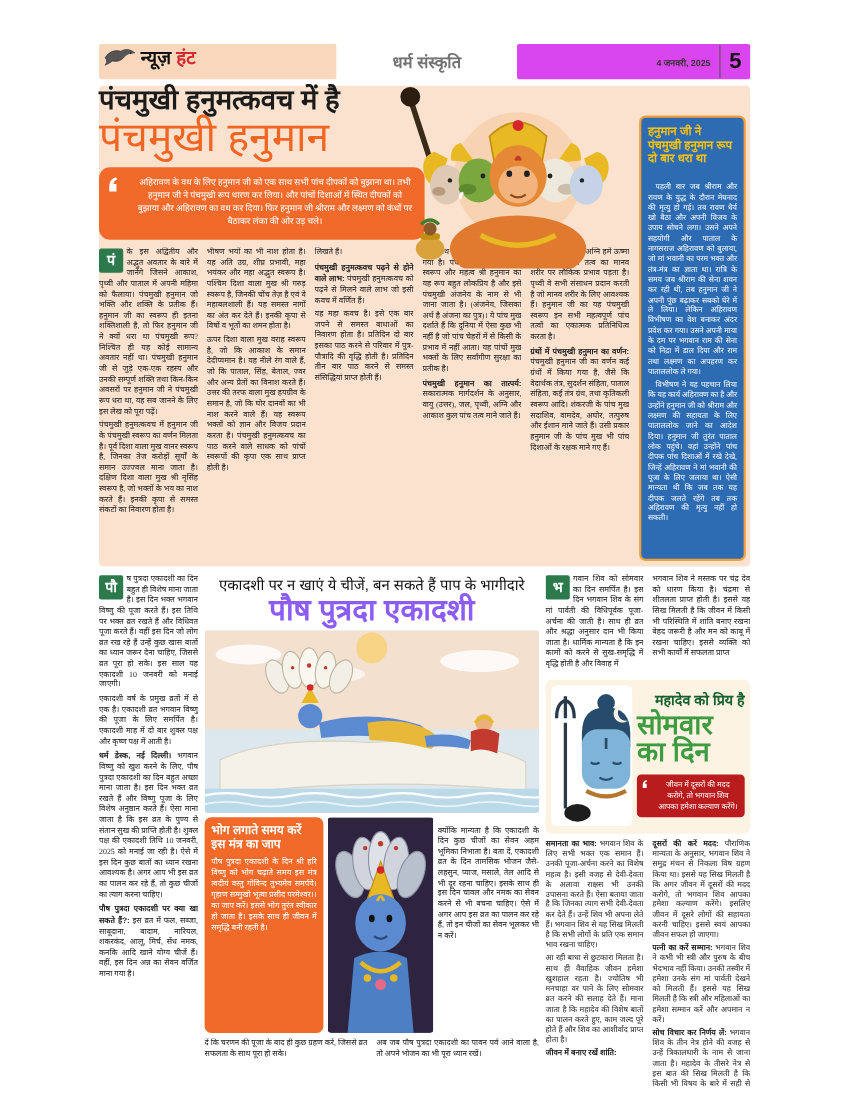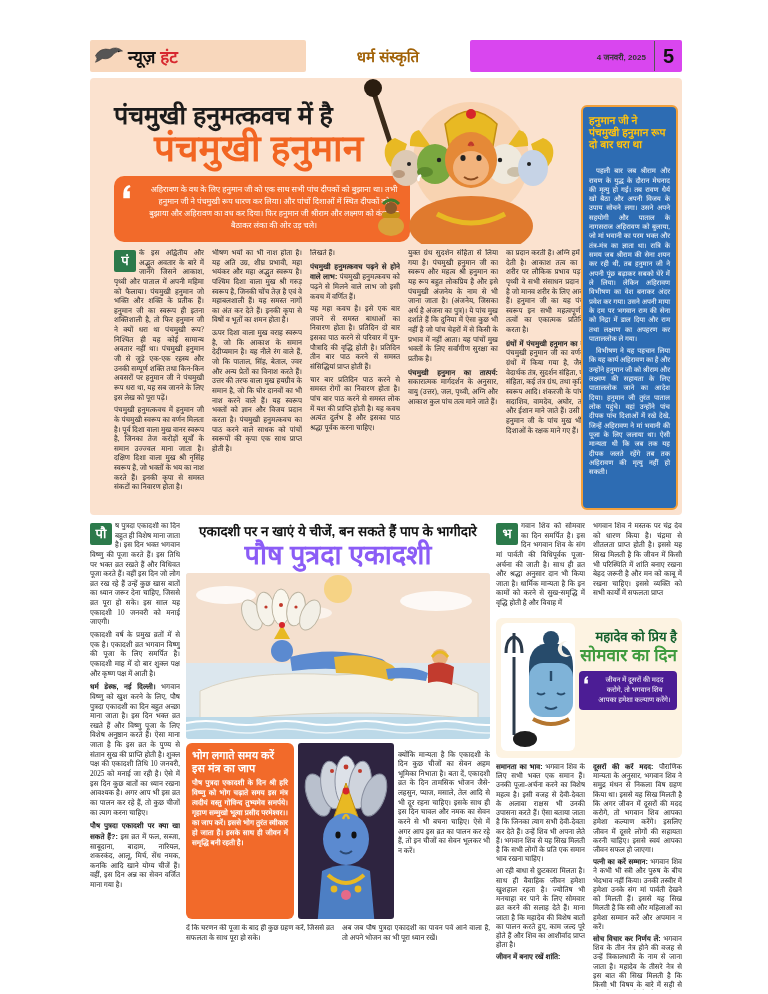--- a/index.html
+++ b/index.html
@@ -2,34 +2,34 @@
 <html><head>
 <meta charset="utf-8">
 <style>
   html,body{margin:0;padding:0;}
   .page{position:relative;width:768px;height:994px;background:#ffffff;overflow:hidden;
         font-family:"Liberation Serif","DejaVu Serif",serif;color:#222;}
   .content{position:absolute;left:90px;top:40px;width:592px;}
 
   
   .masthead{display:flex;height:32px;align-items:stretch;}
-  .mast-left{background:#f8d7bc;flex:0 0 212px;display:flex;align-items:center;padding-left:4px;border-radius:2px;}
+  .mast-left{background:#f8d7bc;flex:0 0 212px;display:flex;padding-left:4px;border-radius:2px;}
   .mast-mid{background:#ffffff;flex:1;display:flex;align-items:center;justify-content:center;}
   .mast-right{background:#d946ef;flex:0 0 212px;display:flex;align-items:center;justify-content:flex-end;border-radius:2px;}
   .logo-text{font-family:"Liberation Sans",sans-serif;font-weight:bold;font-size:17px;color:#111;margin-left:4px;}
   .logo-accent{color:#d7282f;}
-  .section-title{font-family:"Liberation Sans",sans-serif;font-weight:bold;font-size:15px;color:#a16207;}
+  .section-title{font-family:"Liberation Sans",sans-serif;font-weight:bold;font-size:15px;color:#737373;}
   .mast-date{font-family:"Liberation Sans",sans-serif;font-size:8px;font-weight:bold;color:#333;margin-right:8px;}
   .page-no{font-family:"Liberation Sans",sans-serif;font-weight:bold;font-size:20px;color:#111;
            border-left:1.5px solid #555;padding:0 8px 0 8px;line-height:30px;}
 
   
-  .main-sec{position:relative;margin-top:6px;height:437px;background:#fbe2cf;border-radius:4px;padding:24px;box-sizing:border-box;}
+  .main-sec{position:relative;margin-top:6px;height:437px;background:#fbe2cf;border-radius:4px;padding:0;box-sizing:border-box;}
   .kicker{font-family:"Liberation Sans",sans-serif;font-weight:bold;font-size:25px;line-height:1.05;color:#1b1b1b;}
-  .big-title{font-family:"Liberation Sans",sans-serif;font-weight:bold;font-size:37px;line-height:1.02;color:#f26522;margin-top:2px;margin-left:40px;}
+  .big-title{font-family:"Liberation Sans",sans-serif;font-weight:normal;font-size:37px;line-height:1.02;color:#f26522;margin-top:2px;}
   .hanuman-art{position:absolute;top:-2px;right:106px;width:215px;height:168px;z-index:2;}
   .quote-box{position:relative;margin-top:8px;width:296px;background:#f26a2a;border-radius:10px;color:#fff;
              padding:8px 10px 8px 34px;font-size:8px;line-height:1.5;box-sizing:border-box;height:66px;overflow:hidden;text-align:center;}
   .quote-mark{position:absolute;left:7px;top:7px;width:20px;height:18px;}
   .cols{display:flex;gap:8px;margin-top:7px;height:276px;overflow:hidden;width:482px;}
   .col{flex:1;font-size:7.2px;line-height:1.34;text-align:justify;overflow:hidden;}
   .col p{margin:0 0 3px 0;}
   .subhead{font-weight:bold;font-family:"Liberation Sans",sans-serif;margin-top:42px;}
   .dropcap{float:left;width:22px;height:22px;background:#2c7a4b;color:#fff;font-family:"Liberation Sans",sans-serif;
            font-weight:bold;font-size:13px;display:flex;align-items:center;justify-content:center;margin:1px 3px 1px 0;border-radius:2px;}
@@ -38,41 +38,41 @@
            border-radius:6px;padding:7px 6px;box-sizing:border-box;overflow:hidden;}
   .sidebar-title{font-family:"Liberation Sans",sans-serif;font-weight:bold;font-size:10.5px;line-height:1.15;color:#ffc20e;margin-bottom:16px;}
   .sidebar-body{color:#fff;font-size:6.9px;line-height:1.35;text-align:justify;}
   .sidebar-body p{margin:0 0 3px 0;text-indent:7px;}
 
   
   .bottom-sec{display:flex;gap:6px;margin-top:7px;height:468px;}
   .bcolA{flex:0 0 90px;font-size:7.2px;line-height:1.34;text-align:justify;overflow:hidden;}
   .bcolA p{margin:0 0 3px 0;}
   .bcenter{flex:0 0 304px;display:flex;flex-direction:column;}
-  .ek-kicker{font-family:"Liberation Sans",sans-serif;font-weight:bold;font-size:13.5px;color:#111;text-align:center;white-space:nowrap;overflow:hidden;}
+  .ek-kicker{font-family:"Liberation Sans",sans-serif;font-weight:normal;font-size:13.5px;color:#111;text-align:center;white-space:nowrap;overflow:hidden;}
   .ek-title{font-family:"Liberation Sans",sans-serif;font-weight:bold;font-size:27px;color:#8b5cf6;text-align:center;line-height:1.05;margin:1px 0 4px 0;}
   .vishnu-scene{width:100%;height:166px;border-radius:3px;overflow:hidden;flex:0 0 auto;}
-  .center-row{display:flex;gap:4px;margin-top:4px;height:176px;}
+  .center-row{display:flex;gap:4px;margin-top:4px;height:196px;}
   .mantra-box{flex:0 0 108px;background:#f26a2a;border-radius:6px;color:#fff;padding:6px;box-sizing:border-box;overflow:hidden;}
   .mantra-title{font-family:"Liberation Sans",sans-serif;font-weight:bold;font-size:11px;line-height:1.15;margin-bottom:3px;}
-  .mantra-body{font-size:7.2px;line-height:1.4;text-align:justify;font-weight:bold;}
+  .mantra-body{font-size:7.2px;line-height:1.4;text-align:justify;}
   .vishnu2{flex:0 0 96px;border-radius:3px;overflow:hidden;}
   .foods-col{flex:1;font-size:7.2px;line-height:1.34;text-align:justify;overflow:hidden;}
   .strip{display:flex;gap:8px;margin-top:5px;font-size:7.2px;line-height:1.34;text-align:justify;flex:1;overflow:hidden;}
   .strip div{flex:1;overflow:hidden;}
 
   .bright{flex:1;display:flex;flex-direction:column;}
   .intro-row{display:flex;gap:8px;height:92px;overflow:hidden;font-size:7.2px;line-height:1.34;text-align:justify;}
   .intro-row .icol{flex:1;overflow:hidden;}
   .mahadev-box{margin-top:4px;background:#fdf3e2;border-radius:6px;display:flex;gap:4px;padding:5px;box-sizing:border-box;height:140px;}
   .shiva-art{flex:0 0 74px;}
   .mahadev-right{flex:1;display:flex;flex-direction:column;align-items:flex-end;}
   .mh-small{font-family:"Liberation Sans",sans-serif;font-weight:bold;font-size:13px;color:#14602d;margin-top:4px;}
-  .mh-big{font-family:"Liberation Sans",sans-serif;font-weight:bold;font-size:17px;color:#3f9b3f;line-height:1;margin-top:2px;}
-  .mh-quote{position:relative;background:#4c1d95;border-radius:4px;color:#fff;font-size:7px;line-height:1.4;
+  .mh-big{font-family:"Liberation Sans",sans-serif;font-weight:bold;font-size:25px;color:#3f9b3f;line-height:1;margin-top:2px;}
+  .mh-quote{position:relative;background:#b91c1c;border-radius:4px;color:#fff;font-size:7px;line-height:1.4;
             padding:5px 5px 5px 18px;margin-top:7px;text-align:center;}
   .mh-quote .quote-mark{width:11px;height:10px;left:4px;top:4px;}
   .mah-cols{display:flex;gap:8px;margin-top:5px;flex:1;overflow:hidden;font-size:7.1px;line-height:1.3;text-align:justify;}
   .mah-cols .mcol{flex:1;overflow:hidden;}
   .mah-cols p{margin:0 0 3px 0;}
 </style>
 </head>
 <body>
 
 <div class="page">
@@ -179,21 +179,20 @@
           <p>पंचमुखी हनुमत्कवच में हनुमान जी के पंचमुखी स्वरूप का वर्णन मिलता है। पूर्व दिशा वाला मुख वानर स्वरूप है, जिनका तेज करोड़ों सूर्यों के समान उज्ज्वल माना जाता है। दक्षिण दिशा वाला मुख श्री नृसिंह स्वरूप है, जो भक्तों के भय का नाश करते हैं। इनकी कृपा से समस्त संकटों का निवारण होता है।</p>
         </div>
         <div class="col">
           <p>भीषण भयों का भी नाश होता है। यह अति उग्र, शीघ्र प्रभावी, महा भयंकर और महा अद्भुत स्वरूप है। पश्चिम दिशा वाला मुख श्री गरुड़ स्वरूप है, जिनकी चोंच तेज़ है एवं वे महाबलशाली हैं। यह समस्त नागों का अंत कर देते हैं। इनकी कृपा से विषों व भूतों का शमन होता है।</p>
           <p>ऊपर दिशा वाला मुख वराह स्वरूप है, जो कि आकाश के समान देदीप्यमान है। यह नीले रंग वाले हैं, जो कि पाताल, सिंह, बेताल, ज्वर और अन्य प्रेतों का विनाश करते हैं। उत्तर की तरफ वाला मुख हयग्रीव के समान है, जो कि घोर दानवों का भी नाश करने वाले हैं। यह स्वरूप भक्तों को ज्ञान और विजय प्रदान करता है। पंचमुखी हनुमत्कवच का पाठ करने वाले साधक को पांचों स्वरूपों की कृपा एक साथ प्राप्त होती है।</p>
         </div>
         <div class="col">
           <p>लिखते हैं।</p>
           <p><span class="subhead">पंचमुखी हनुमत्कवच पढ़ने से होने वाले लाभ:</span> <span>पंचमुखी हनुमत्कवच को पढ़ने से मिलने वाले लाभ जो इसी कवच में वर्णित हैं।</span></p>
           <p>यह महा कवच है। इसे एक बार जपने से समस्त बाधाओं का निवारण होता है। प्रतिदिन दो बार इसका पाठ करने से परिवार में पुत्र-पौत्रादि की वृद्धि होती है। प्रतिदिन तीन बार पाठ करने से समस्त संसिद्धियां प्राप्त होती हैं।</p>
-          <p>चार बार प्रतिदिन पाठ करने से समस्त रोगों का निवारण होता है। पांच बार पाठ करने से समस्त लोक में यश की प्राप्ति होती है। यह कवच अत्यंत दुर्लभ है और इसका पाठ श्रद्धा पूर्वक करना चाहिए।</p>
         </div>
         <div class="col">
           <p>युक्त ग्रंथ सुदर्शन संहिता से लिया गया है। पंचमुखी हनुमान जी का स्वरूप और महत्व श्री हनुमान का यह रूप बहुत लोकप्रिय है और इसे पंचमुखी अंजनेय के नाम से भी जाना जाता है। (अंजनेय, जिसका अर्थ है अंजना का पुत्र)। ये पांच मुख दर्शाते हैं कि दुनिया में ऐसा कुछ भी नहीं है जो पांच चेहरों में से किसी के प्रभाव में नहीं आता। यह पांचों मुख भक्तों के लिए सर्वांगीण सुरक्षा का प्रतीक है।</p>
           <p><span class="subhead">पंचमुखी हनुमान का तात्पर्य:</span> <span>सकारात्मक मार्गदर्शन के अनुसार, वायु (उत्तर), जल, पृथ्वी, अग्नि और आकाश कुल पांच तत्व माने जाते हैं।</span></p>
         </div>
         <div class="col">
           <p>का प्रदान करती है। अग्नि हमें ऊष्मा देती है। आकाश तत्व का मानव शरीर पर लौकिक प्रभाव पड़ता है। पृथ्वी वे सभी संसाधन प्रदान करती है जो मानव शरीर के लिए आवश्यक हैं। हनुमान जी का यह पंचमुखी स्वरूप इन सभी महत्वपूर्ण पांच तत्वों का एकात्मक प्रतिनिधित्व करता है।</p>
           <p><span class="subhead">ग्रंथों में पंचमुखी हनुमान का वर्णन:</span> <span>पंचमुखी हनुमान जी का वर्णन कई ग्रंथों में किया गया है, जैसे कि वेदार्थक तंत्र, सुदर्शन संहिता, पाताल संहिता, कई तंत्र ग्रंथ, तथा कृतिकली स्वरूप आदि। शंकरजी के पांच मुख सदाशिव, वामदेव, अघोर, तत्पुरुष और ईशान माने जाते हैं। उसी प्रकार हनुमान जी के पांच मुख भी पांच दिशाओं के रक्षक माने गए हैं।</span></p>
         </div>
       </div>

